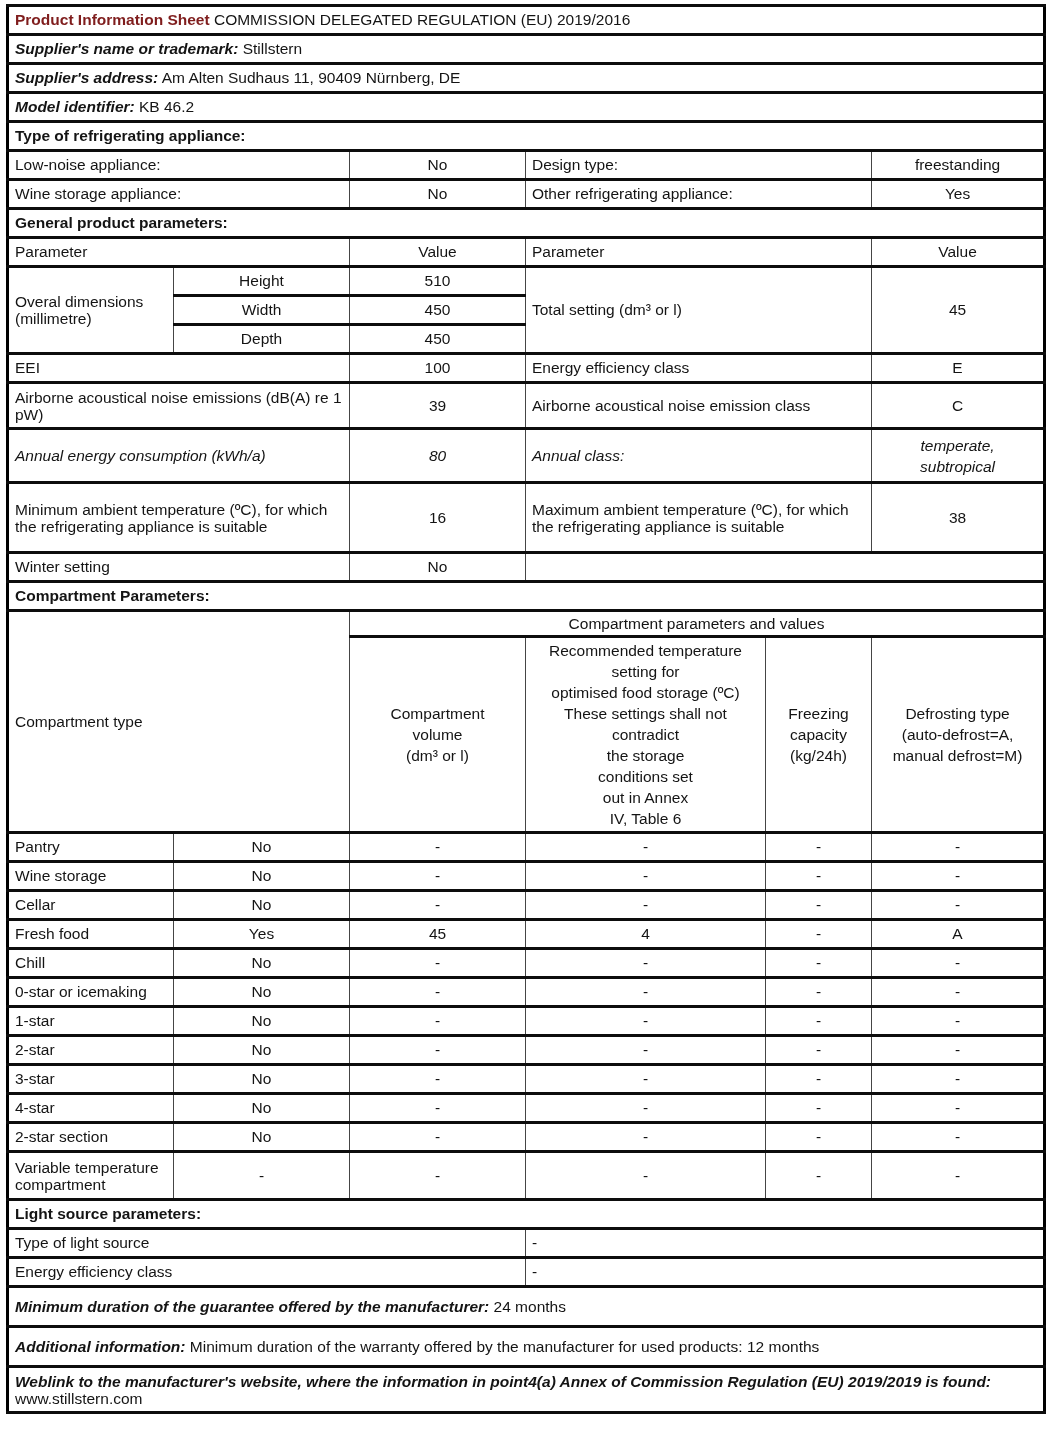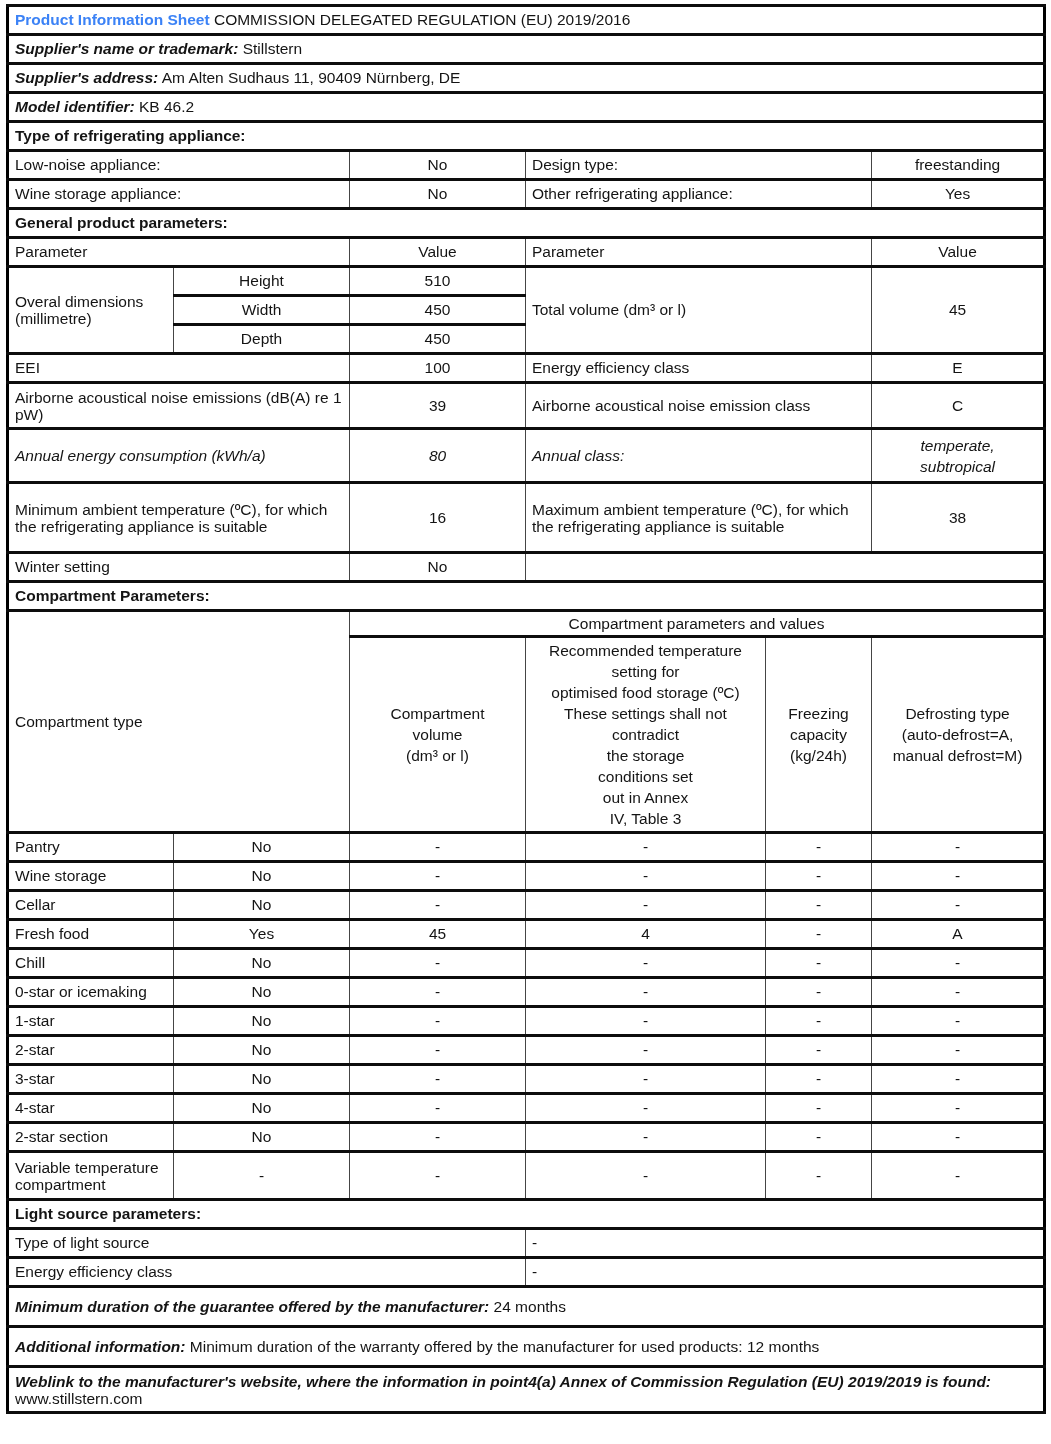--- a/index.html
+++ b/index.html
@@ -32,21 +32,21 @@
   tr.r-grouphdr{height:26px;}
   tr.r-bighdr{height:194px;}
   tr.r-variable{height:48px;margin-top:28px;}
   tr.r-info{height:40px;}
   tr.r-weblink{height:46px;}
   .lbl{text-align:left;}
   .ctr{text-align:center;}
   .bold{font-weight:bold;font-style:italic;}
   .pre{white-space:pre-line;line-height:21px;}
   .wrap{line-height:17px;}
-  .accent{color:#3b82f6;font-weight:bold;}
+  .accent{color:#7f1d1d;font-weight:bold;}
   td.section{font-weight:bold;}
 </style>
 </head>
 <body>
 
 <table class="sheet">
   <colgroup>
     <col style="width:166px">
       <col style="width:176px">
       <col style="width:176px">
@@ -109,21 +109,21 @@
     <td colspan="2" class="lbl">Parameter</td>
     <td class="ctr">Value</td>
     <td colspan="2" class="lbl">Parameter</td>
     <td class="ctr">Value</td>
   </tr>
 
   <tr class="r">
     <td rowspan="3" class="lbl wrap">Overal dimensions (millimetre)</td>
     <td class="ctr">Height</td>
     <td class="ctr">510</td>
-    <td colspan="2" rowspan="3" class="lbl">Total volume (dm³ or l)</td>
+    <td colspan="2" rowspan="3" class="lbl">Total setting (dm³ or l)</td>
     <td rowspan="3" class="ctr">45</td>
   </tr>
   <tr class="r">
     <td class="ctr">Width</td>
     <td class="ctr">450</td>
   </tr>
   <tr class="r">
     <td class="ctr">Depth</td>
     <td class="ctr">450</td>
   </tr>
@@ -176,21 +176,21 @@
 volume
 (dm³ or l)</td>
     <td class="ctr pre">Recommended temperature
 setting for
 optimised food storage (ºC)
 These settings shall not
 contradict
 the storage
 conditions set
 out in Annex
-IV, Table 3</td>
+IV, Table 6</td>
     <td class="ctr pre">Freezing
 capacity
 (kg/24h)</td>
     <td class="ctr pre">Defrosting type
 (auto-defrost=A,
 manual defrost=M)</td>
   </tr>
 
   <tr class="r">
     <td class="lbl">Pantry</td>

